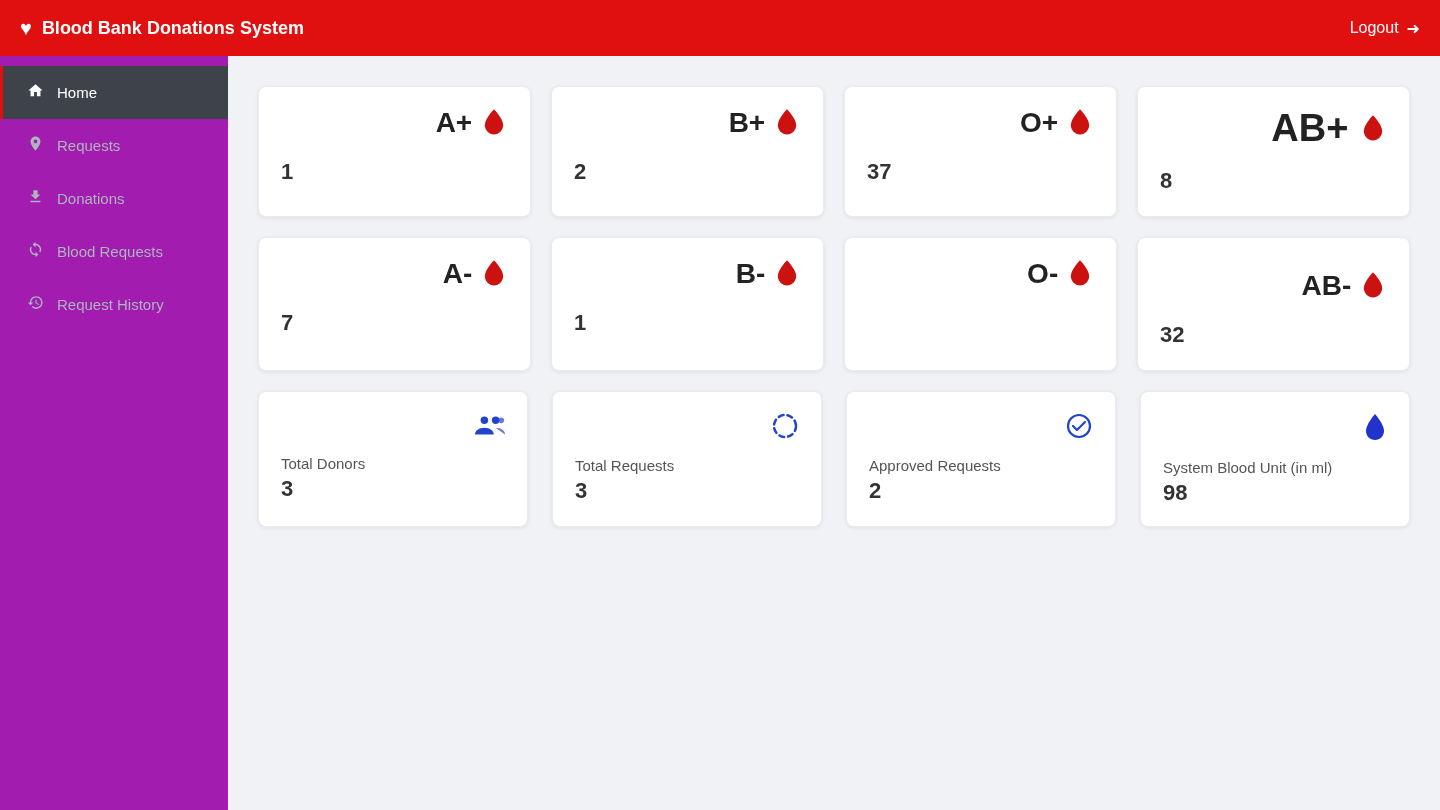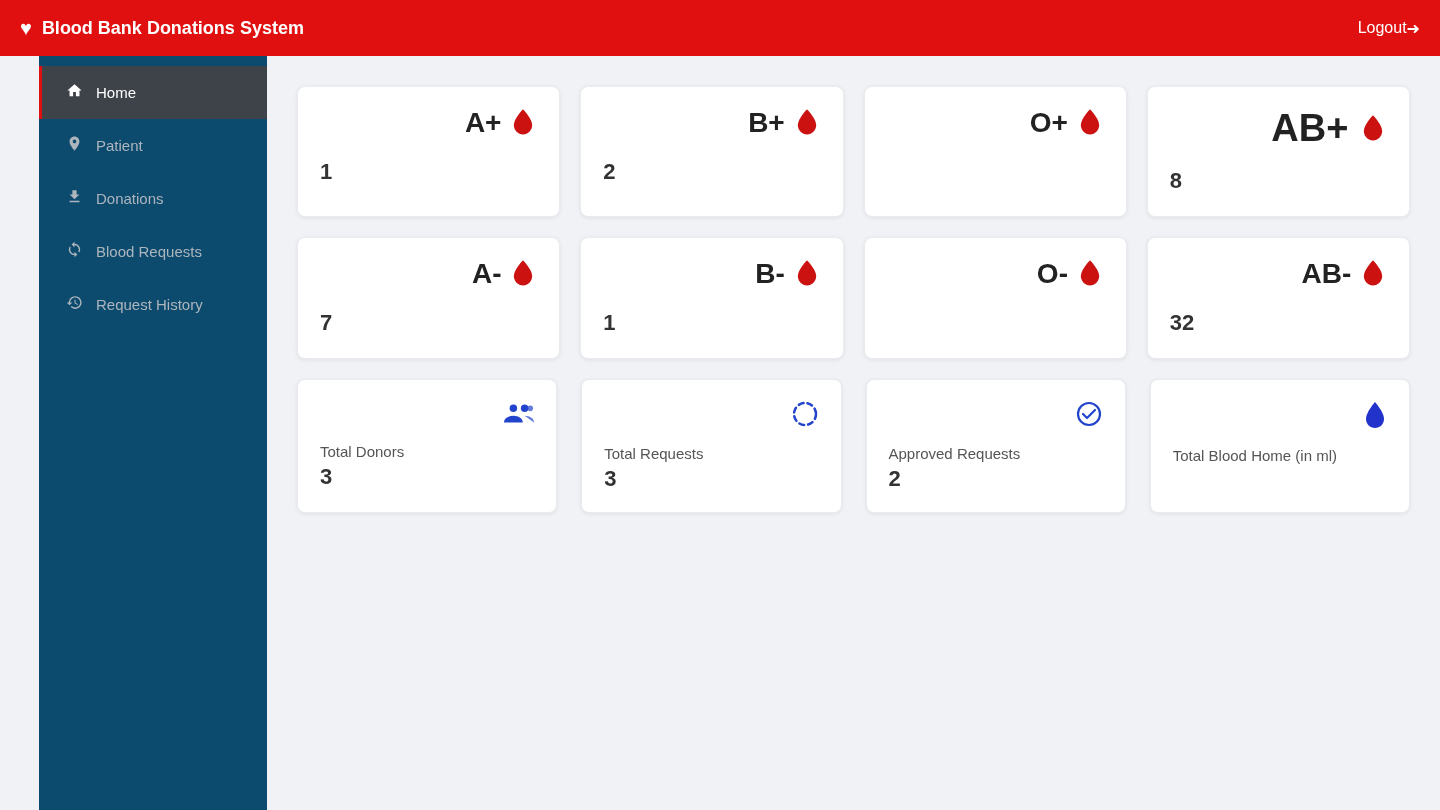--- a/index.html
+++ b/index.html
@@ -22,43 +22,42 @@
       gap: 10px;
       font-size: 18px;
       font-weight: 600;
     }
     .header-heart {
       font-size: 20px;
     }
     .header-logout {
       display: flex;
       align-items: center;
-      gap: 0;
+      gap: 8px;
       font-size: 16px;
       font-weight: 500;
       cursor: pointer;
     }
 
     
     .main-layout {
       display: flex;
       flex: 1;
       overflow: hidden;
     }
 
     
     .sidebar {
       width: 228px;
-      background: #0c4a6e;
+      background: #a21caf;
       color: #adb5bd;
       flex-shrink: 0;
       display: flex;
       flex-direction: column;
       padding-top: 10px;
-      margin-left: 39px;
     }
     .sidebar-item {
       display: flex;
       align-items: center;
       gap: 12px;
       padding: 16px 22px;
       cursor: pointer;
       font-size: 15px;
       color: #adb5bd;
       border-left: 3px solid transparent;
@@ -195,21 +194,21 @@
           </svg>
       </span>
       <span>Home</span>
     </div>
     <div class="sidebar-item">
       <span class="sidebar-icon">
         <svg width="17" height="17" viewBox="0 0 24 24" fill="currentColor">
             <path d="M12 2C8.13 2 5 5.13 5 9c0 5.25 7 13 7 13s7-7.75 7-13c0-3.87-3.13-7-7-7zm0 9.5c-1.38 0-2.5-1.12-2.5-2.5s1.12-2.5 2.5-2.5 2.5 1.12 2.5 2.5-1.12 2.5-2.5 2.5z"></path>
           </svg>
       </span>
-      <span>Patient</span>
+      <span>Requests</span>
     </div>
     <div class="sidebar-item">
       <span class="sidebar-icon">
         <svg width="17" height="17" viewBox="0 0 24 24" fill="currentColor">
             <path d="M19 9h-4V3H9v6H5l7 7 7-7zM5 18v2h14v-2H5z"></path>
           </svg>
       </span>
       <span>Donations</span>
     </div>
     <div class="sidebar-item">
@@ -251,20 +250,21 @@
       </div>
       <div class="card-value">2</div>
     </div>
         <div class="card">
       <div class="card-top">
         <div></div>
         <span class="card-title" style="font-size:28px;font-weight:700;">O+ <svg width="28" height="32" viewBox="0 0 24 28" style="display:inline-block;vertical-align:middle;position:relative;top:-2px;" fill="#cc1111">
                 <path d="M12 2 C12 2 4 10 4 16 C4 20.4 7.6 24 12 24 C16.4 24 20 20.4 20 16 C20 10 12 2 12 2Z"></path>
               </svg></span>
       </div>
+      <div class="card-value">37</div>
     </div>
         <div class="card">
       <div class="card-top">
         <div></div>
         <span class="card-title" style="font-size:38px;font-weight:700;">AB+ <svg width="28" height="32" viewBox="0 0 24 28" style="display:inline-block;vertical-align:middle;position:relative;top:-2px;" fill="#cc1111">
                 <path d="M12 2 C12 2 4 10 4 16 C4 20.4 7.6 24 12 24 C16.4 24 20 20.4 20 16 C20 10 12 2 12 2Z"></path>
               </svg></span>
       </div>
       <div class="card-value">8</div>
     </div>
@@ -290,21 +290,21 @@
       <div class="card-top">
         <div></div>
         <span class="card-title" style="font-size:28px;font-weight:700;">O- <svg width="28" height="32" viewBox="0 0 24 28" style="display:inline-block;vertical-align:middle;position:relative;top:-2px;" fill="#cc1111">
                 <path d="M12 2 C12 2 4 10 4 16 C4 20.4 7.6 24 12 24 C16.4 24 20 20.4 20 16 C20 10 12 2 12 2Z"></path>
               </svg></span>
       </div>
     </div>
         <div class="card">
       <div class="card-top">
         <div></div>
-        <span class="card-title" style="font-size:28px;font-weight:700;">AB- <svg width="28" height="32" viewBox="0 0 24 28" style="display:inline-block;vertical-align:middle;position:relative;top:-2px;" fill="#cc1111">
+        <span class="card-title" style="font-size:28px;font-weight:700;margin-top:12px;">AB- <svg width="28" height="32" viewBox="0 0 24 28" style="display:inline-block;vertical-align:middle;position:relative;top:-2px;" fill="#cc1111">
                 <path d="M12 2 C12 2 4 10 4 16 C4 20.4 7.6 24 12 24 C16.4 24 20 20.4 20 16 C20 10 12 2 12 2Z"></path>
               </svg></span>
       </div>
       <div class="card-value">32</div>
     </div>
       </div>
 
     <div class="summary-grid" id="summary-grid">
         <div class="summary-card">
       <div class="summary-top">
@@ -341,17 +341,18 @@
       <div class="summary-label">Approved Requests</div>
       <div class="summary-value">2</div>
     </div>
         <div class="summary-card">
       <div class="summary-top">
         <div></div>
         <span class="icon-drop-blue"><svg width="24" height="30" viewBox="0 0 24 30" fill="#2233cc">
                 <path d="M12 2 C12 2 3 12 3 19 C3 24 7 28 12 28 C17 28 21 24 21 19 C21 12 12 2 12 2Z"></path>
               </svg></span>
       </div>
-      <div class="summary-label">Total Blood Home (in ml)</div>
+      <div class="summary-label">System Blood Unit (in ml)</div>
+      <div class="summary-value">98</div>
     </div>
       </div>
   </main>
 </div>
 
 </body></html>

